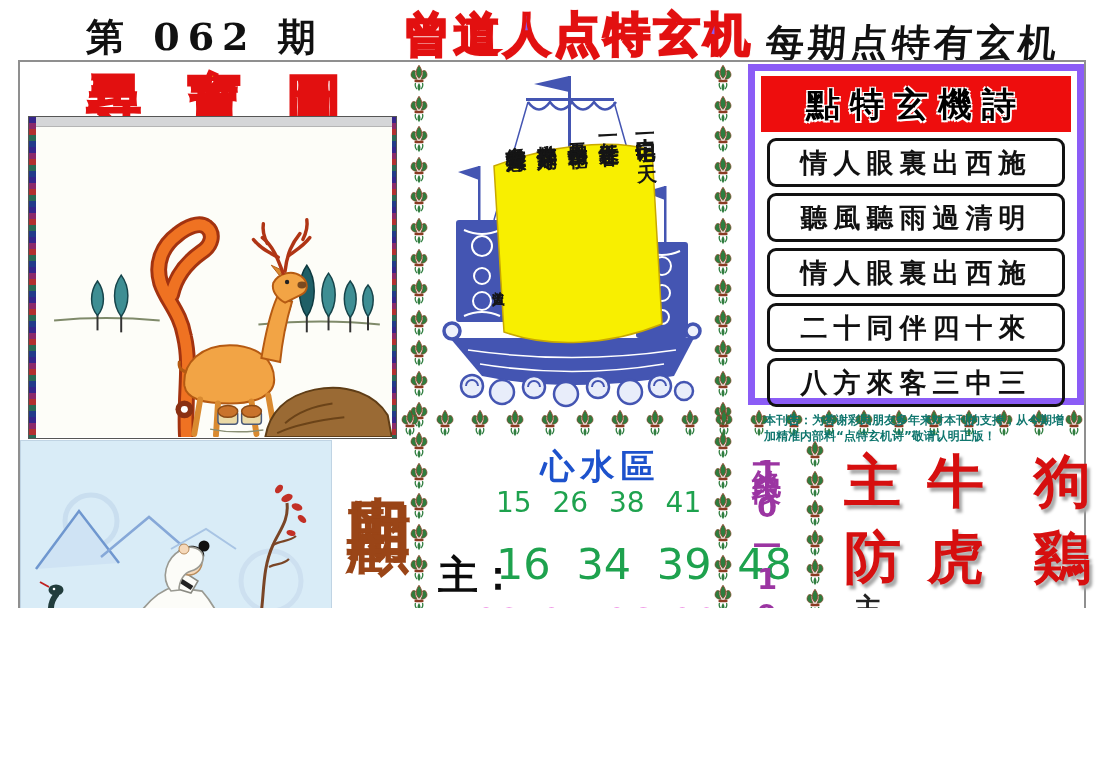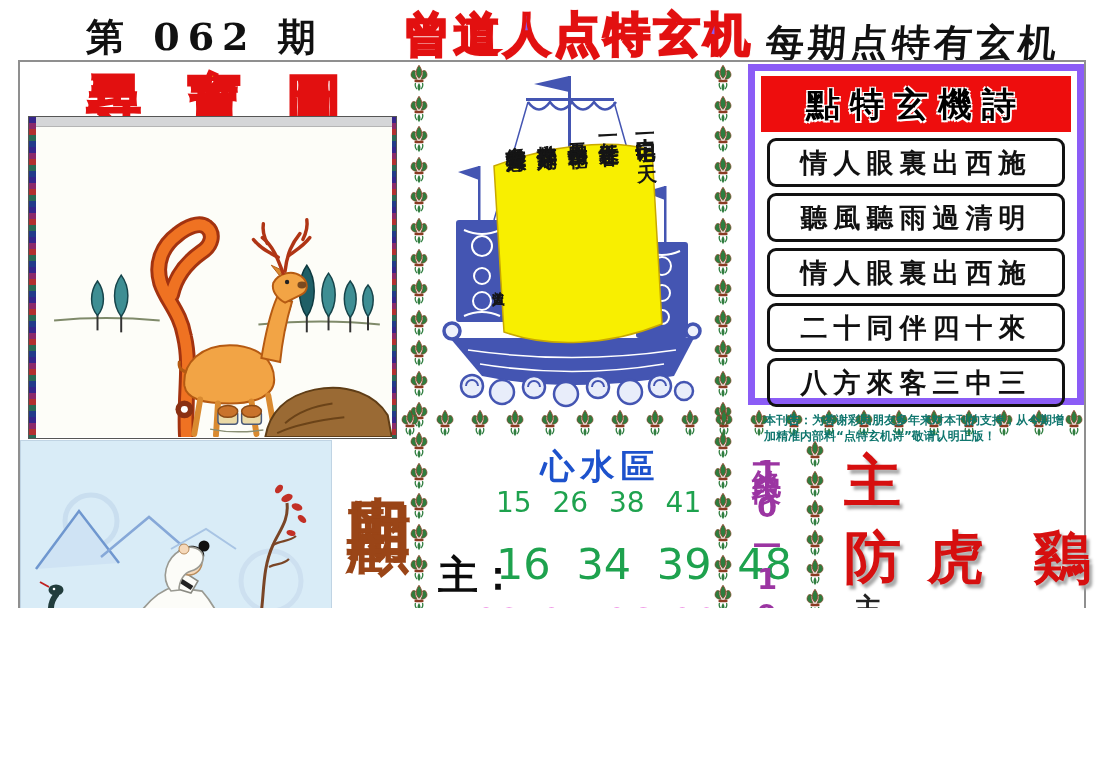--- a/index.html
+++ b/index.html
@@ -527,20 +527,21 @@
     <div class="verse">聽風聽雨過清明</div>
     <div class="verse">情人眼裏出西施</div>
     <div class="verse">二十同伴四十來</div>
     <div class="verse">八方來客三中三</div>
     <div class="notice">本刊告：为答谢彩民朋友多年来对本刊的支持，从今期增加精准内部料“点特玄机诗”敬请认明正版！</div>
   </div>
 
   <div class="abs killzone">绝杀一段10—19</div>
   <div class="abs zrow zrow1">
     <span>主</span>
+    <span class="zvals">牛 狗</span>
   </div>
   <div class="abs zrow zrow2">
     <span>防</span>
     <span class="zvals">虎 鷄</span>
   </div>
   <div class="abs colortip">
     <span class="ct0">主</span>
     <span class="ct1">绿</span>
     <span class="ct2">防</span>
     <span class="ct3">红</span>

